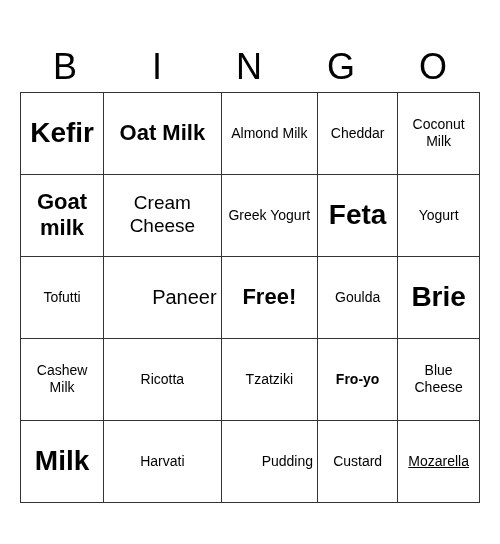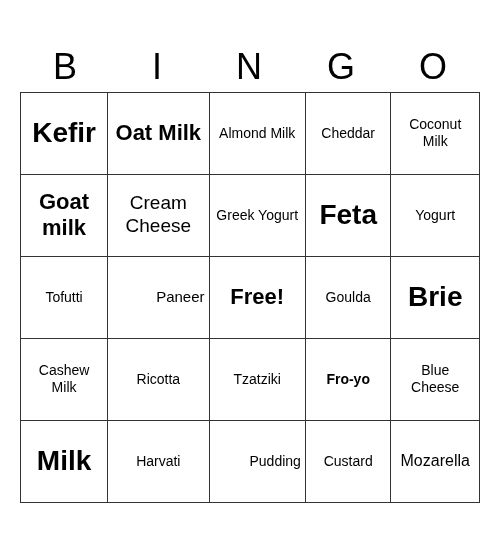--- a/index.html
+++ b/index.html
@@ -61,34 +61,34 @@
         </tr>
         <tr>
           <td style="font-size: 22px; font-weight: bold;">Goat milk</td>
           <td style="font-size: 19px;">Cream Cheese</td>
           <td style="font-size: 14px;">Greek Yogurt</td>
           <td style="font-size: 28px; font-weight: bold;">Feta</td>
           <td style="font-size: 14px;">Yogurt</td>
         </tr>
         <tr>
           <td style="font-size: 14px;">Tofutti</td>
-          <td style="font-size: 15px; padding-left: 48px;">Paneer</td>
+          <td style="font-size: 20px; padding-left: 48px;">Paneer</td>
           <td style="font-size: 22px; font-weight: bold;">Free!</td>
           <td style="font-size: 14px;">Goulda</td>
           <td style="font-size: 28px; font-weight: bold;">Brie</td>
         </tr>
         <tr>
           <td style="font-size: 14px; margin-top: 9px;">Cashew Milk</td>
           <td style="font-size: 14px;">Ricotta</td>
           <td style="font-size: 14px; text-align: center;">Tzatziki</td>
           <td style="font-size: 14px; font-weight: bold;">Fro-yo</td>
           <td style="font-size: 14px;">Blue Cheese</td>
         </tr>
         <tr>
           <td style="font-size: 28px; font-weight: bold;">Milk</td>
           <td style="font-size: 14px;">Harvati</td>
           <td style="font-size: 14px; padding-left: 40px;">Pudding</td>
           <td style="font-size: 14px;">Custard</td>
-          <td style="font-size: 16px;">Mozarella</td>
+          <td style="font-size: 14px; text-decoration: underline;">Mozarella</td>
         </tr>
       </tbody>
   </table>
 </div>
 
 </body></html>

